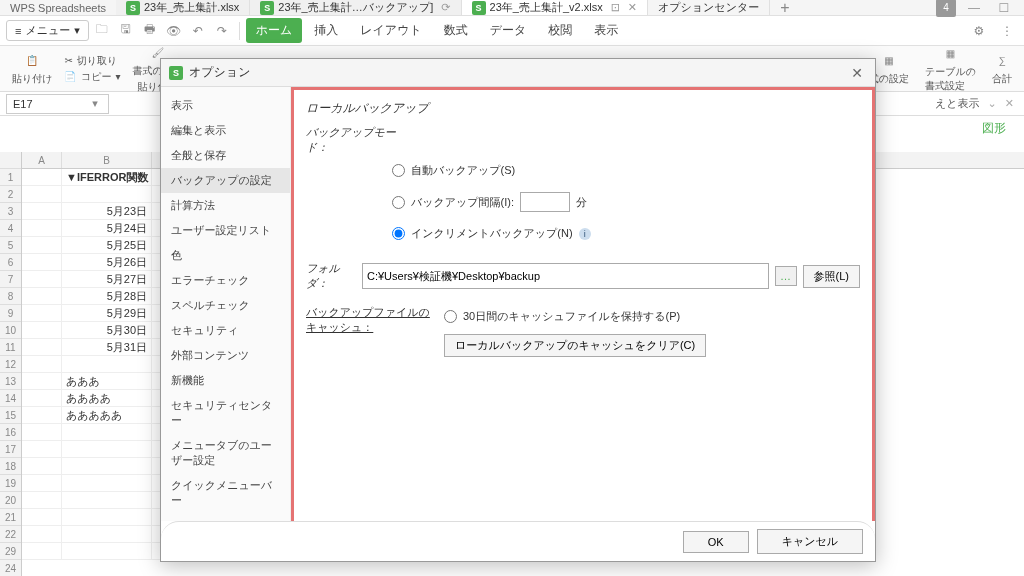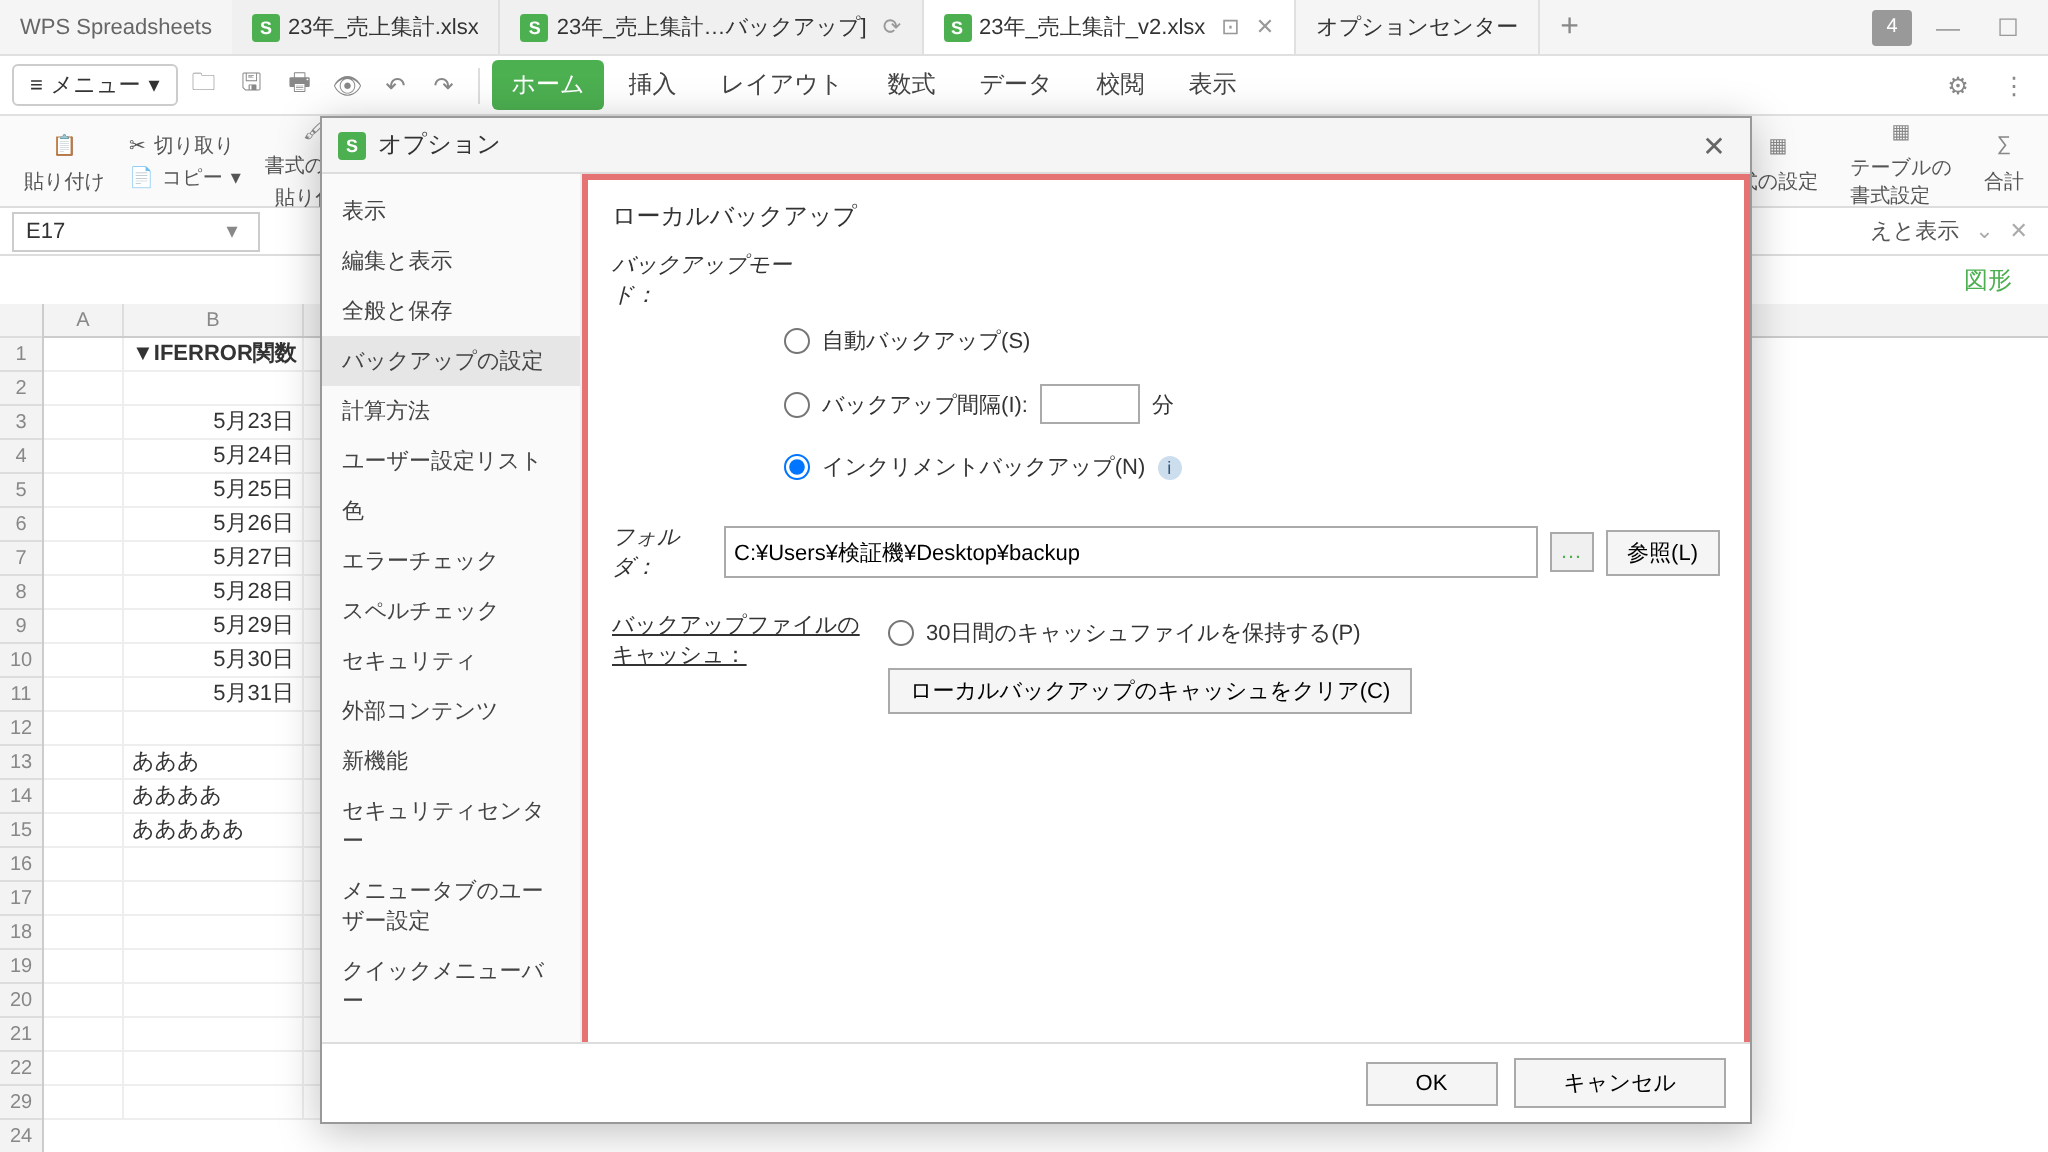--- a/index.html
+++ b/index.html
@@ -1,19 +1,19 @@
 <!DOCTYPE html>
 <html><head>
 <meta charset="utf-8">
 <style>
 * { box-sizing: border-box; margin: 0; padding: 0; font-family: "Meiryo UI", "MS PGothic", sans-serif; }
 body { background: #fff; font-size: 12px; color: #333; width: 1024px; height: 576px; overflow: hidden; position: relative; }
 
 
-.titlebar { height: 28px; background: #f5f5f5; display: flex; align-items: stretch; border-bottom: 1px solid #e0e0e0; }
+.titlebar { height: 16px; background: #f5f5f5; display: flex; align-items: stretch; border-bottom: 1px solid #e0e0e0; }
 .app-logo { padding: 0 10px; display: flex; align-items: center; color: #666; font-size: 11px; }
 .tab { display: flex; align-items: center; padding: 0 10px; gap: 4px; border-right: 1px solid #e0e0e0; background: #f0f0f0; min-width: 130px; cursor: pointer; }
 .tab.active { background: #fff; }
 .tab-ico { width: 14px; height: 14px; background: #4caf50; border-radius: 2px; display: flex; align-items: center; justify-content: center; color: #fff; font-size: 9px; font-weight: bold; }
 .tab-label { font-size: 11px; white-space: nowrap; overflow: hidden; text-overflow: ellipsis; flex: 1; }
 .tab-x { color: #999; font-size: 11px; margin-left: 4px; }
 .tab-plus { padding: 0 10px; display: flex; align-items: center; color: #888; font-size: 16px; }
 .titlebar-right { margin-left: auto; display: flex; align-items: center; gap: 6px; padding-right: 8px; }
 .win-btn { width: 20px; height: 18px; display: flex; align-items: center; justify-content: center; background: #999; color: #fff; font-size: 10px; border-radius: 2px; }
 .win-ctl { width: 24px; height: 18px; display: flex; align-items: center; justify-content: center; color: #999; font-size: 12px; }
@@ -30,21 +30,21 @@
 
 .ribbon { height: 46px; display: flex; align-items: center; padding: 0 8px; gap: 8px; background: #fafafa; border-bottom: 1px solid #ddd; }
 .rgroup { display: flex; flex-direction: column; align-items: center; justify-content: center; gap: 2px; padding: 0 4px; font-size: 10px; color: #555; }
 .rgroup .rico { width: 20px; height: 18px; display:flex; align-items:center; justify-content:center; color: #888; }
 .rsmall { display:flex; align-items:center; gap:4px; font-size:10px; color:#555; cursor:pointer; }
 .rcol { display:flex; flex-direction:column; gap:2px; }
 .ribbon-right { margin-left:auto; display:flex; align-items:center; gap:8px; }
 
 
 .fbar { height: 24px; display:flex; align-items:center; border-bottom:1px solid #ddd; }
-.namebox { width:124px; height:20px; border:1px solid #ccc; margin-left:6px; padding:0 6px; display:flex; align-items:center; font-size:11px; }
+.namebox { width:103px; height:20px; border:1px solid #ccc; margin-left:6px; padding:0 6px; display:flex; align-items:center; font-size:11px; }
 .namebox-dd { width:14px; text-align:center; color:#888; }
 .fbar-right { margin-left:auto; padding-right:10px; font-size:11px; color:#555; display:flex; align-items:center; gap:8px; }
 .shape-lbl { color:#4caf50; padding:4px 8px; }
 
 
 .sheet-area { position:absolute; left:0; top:128px; right:0; bottom:0; display:flex; }
 .rownums { width:22px; background:#f3f3f3; border-right:1px solid #ccc; }
 .rownums div { height:17px; border-bottom:1px solid #ddd; text-align:center; font-size:10px; color:#888; line-height:17px; }
 .grid { flex:1; position:relative; background:#fff; }
 .colhdrs { display:flex; height:17px; background:#f3f3f3; border-bottom:1px solid #ccc; }
@@ -59,33 +59,33 @@
 
 .dialog { position:absolute; left:160px; top:58px; width:716px; height:504px; background:#fff; border:1px solid #999; box-shadow: 0 4px 20px rgba(0,0,0,0.25); display:flex; flex-direction:column; }
 .dlg-title { height:28px; background:#f5f5f5; display:flex; align-items:center; padding:0 8px; border-bottom:1px solid #ddd; }
 .dlg-title .tab-ico { margin-right:6px; }
 .dlg-x { margin-left:auto; width:20px; height:20px; display:flex; align-items:center; justify-content:center; color:#666; cursor:pointer; font-size:14px; }
 .dlg-body { flex:1; display:flex; overflow:hidden; }
 .dlg-side { width:130px; background:#fafafa; border-right:1px solid #eee; padding:6px 0; }
 .dlg-side div { padding:5px 10px; font-size:11px; color:#444; cursor:pointer; }
 .dlg-side div.sel { background:#e6e6e6; }
 .dlg-main { flex:1; border:3px solid #e57373; padding:10px 12px; font-size:11px; overflow:auto; border-bottom:none; border-right-width:3px; }
-.sect-title { font-size:12px; margin-bottom:8px; }
+.sect-title { font-size:12px; margin-bottom:8px;font-style:italic; }
 .form-row { display:flex; align-items:center; gap:6px; margin:4px 0; }
 .form-lbl { width:70px; text-align:left;font-style:italic; }
 .radio-col { margin-left:86px; display:flex; flex-direction:column; gap:6px; }
 .path-input { flex:1; height:20px; border:1px solid #aaa; padding:12px 4px; font-size:11px; }
 .path-btn { width:22px; height:20px; border:1px solid #aaa; background:#f0f0f0; display:flex; align-items:center; justify-content:center; cursor:pointer; color:#4caf50; }
 .btn { border:1px solid #aaa; background:#f5f5f5; padding:3px 10px; font-size:11px; cursor:pointer; }
 .cache-row { display:flex; gap:8px; align-items:flex-start; margin-top:14px; }
 .cache-lbl { width:130px;text-decoration:underline; }
 .cache-opts { display:flex; flex-direction:column; gap:6px; }
 .spin-input { width:50px; height:20px; border:1px solid #aaa; text-align:right; padding:0 2px; }
 .info-ico { width:12px; height:12px; border-radius:50%; background:#cde; color:#357; font-size:9px; display:inline-flex; align-items:center; justify-content:center; }
-.dlg-foot { height:40px; border-top:1px solid #ddd; display:flex; align-items:center; justify-content:flex-end; gap:8px; padding:16px 12px; }
+.dlg-foot { height:40px; border-top:1px solid #ddd; display:flex; align-items:center; justify-content:flex-end; gap:8px; padding:16px 12px;border-radius:18px; }
 .dlg-foot .btn { padding:4px 24px; }
 </style>
 </head>
 <body>
 
 <div class="titlebar">
   <div class="app-logo">WPS Spreadsheets</div>
   <div class="tab">
       <div class="tab-ico">S</div>
       <span class="tab-label">23年_売上集計.xlsx</span>

